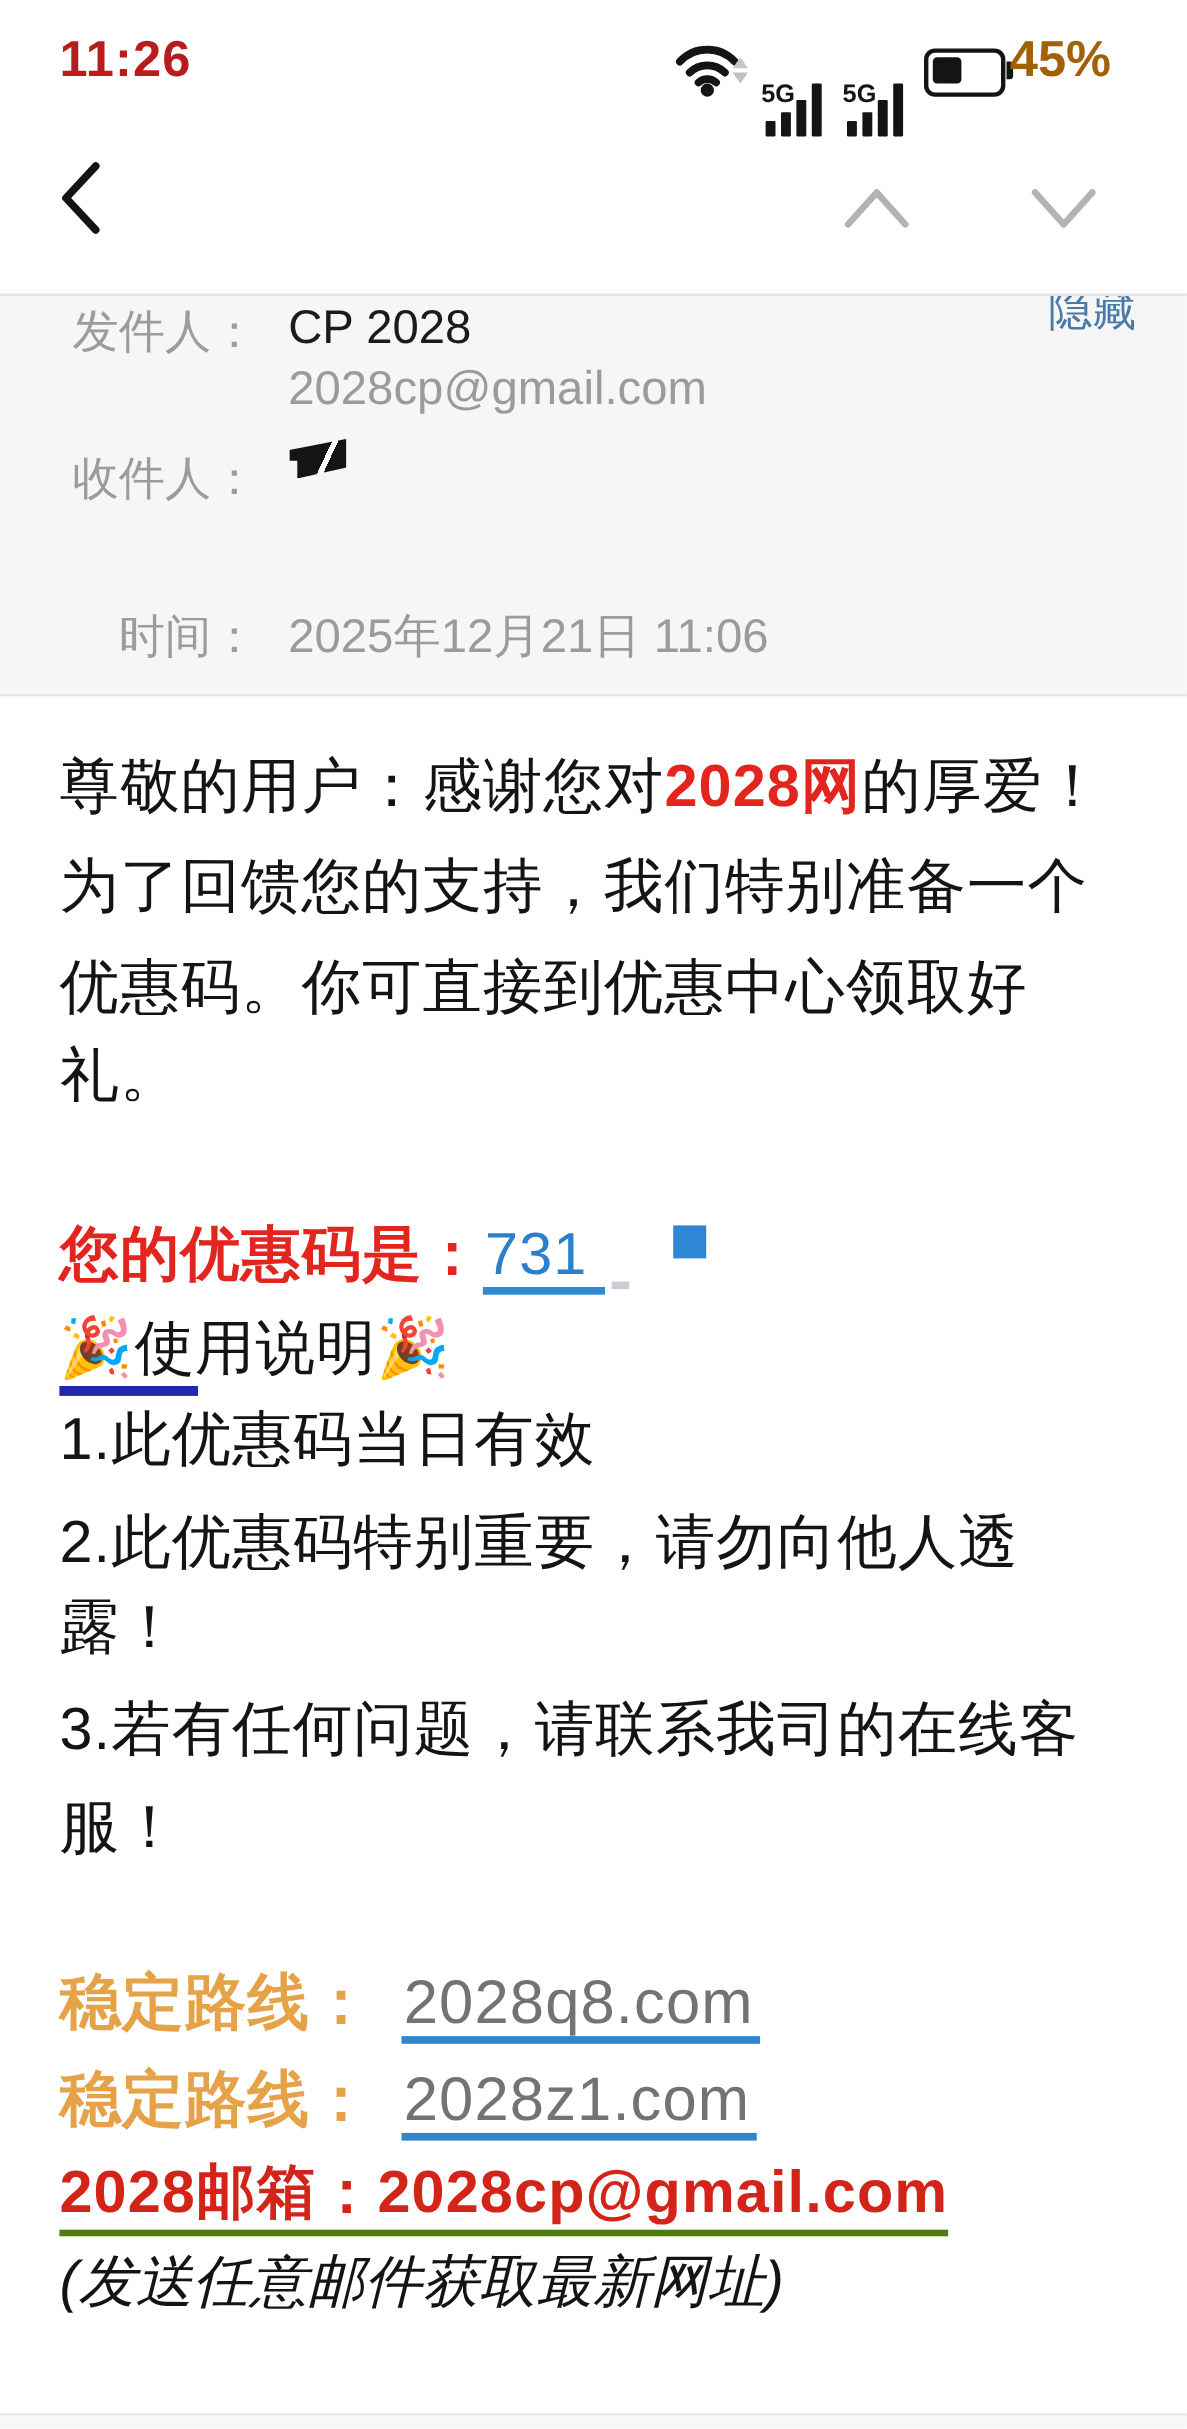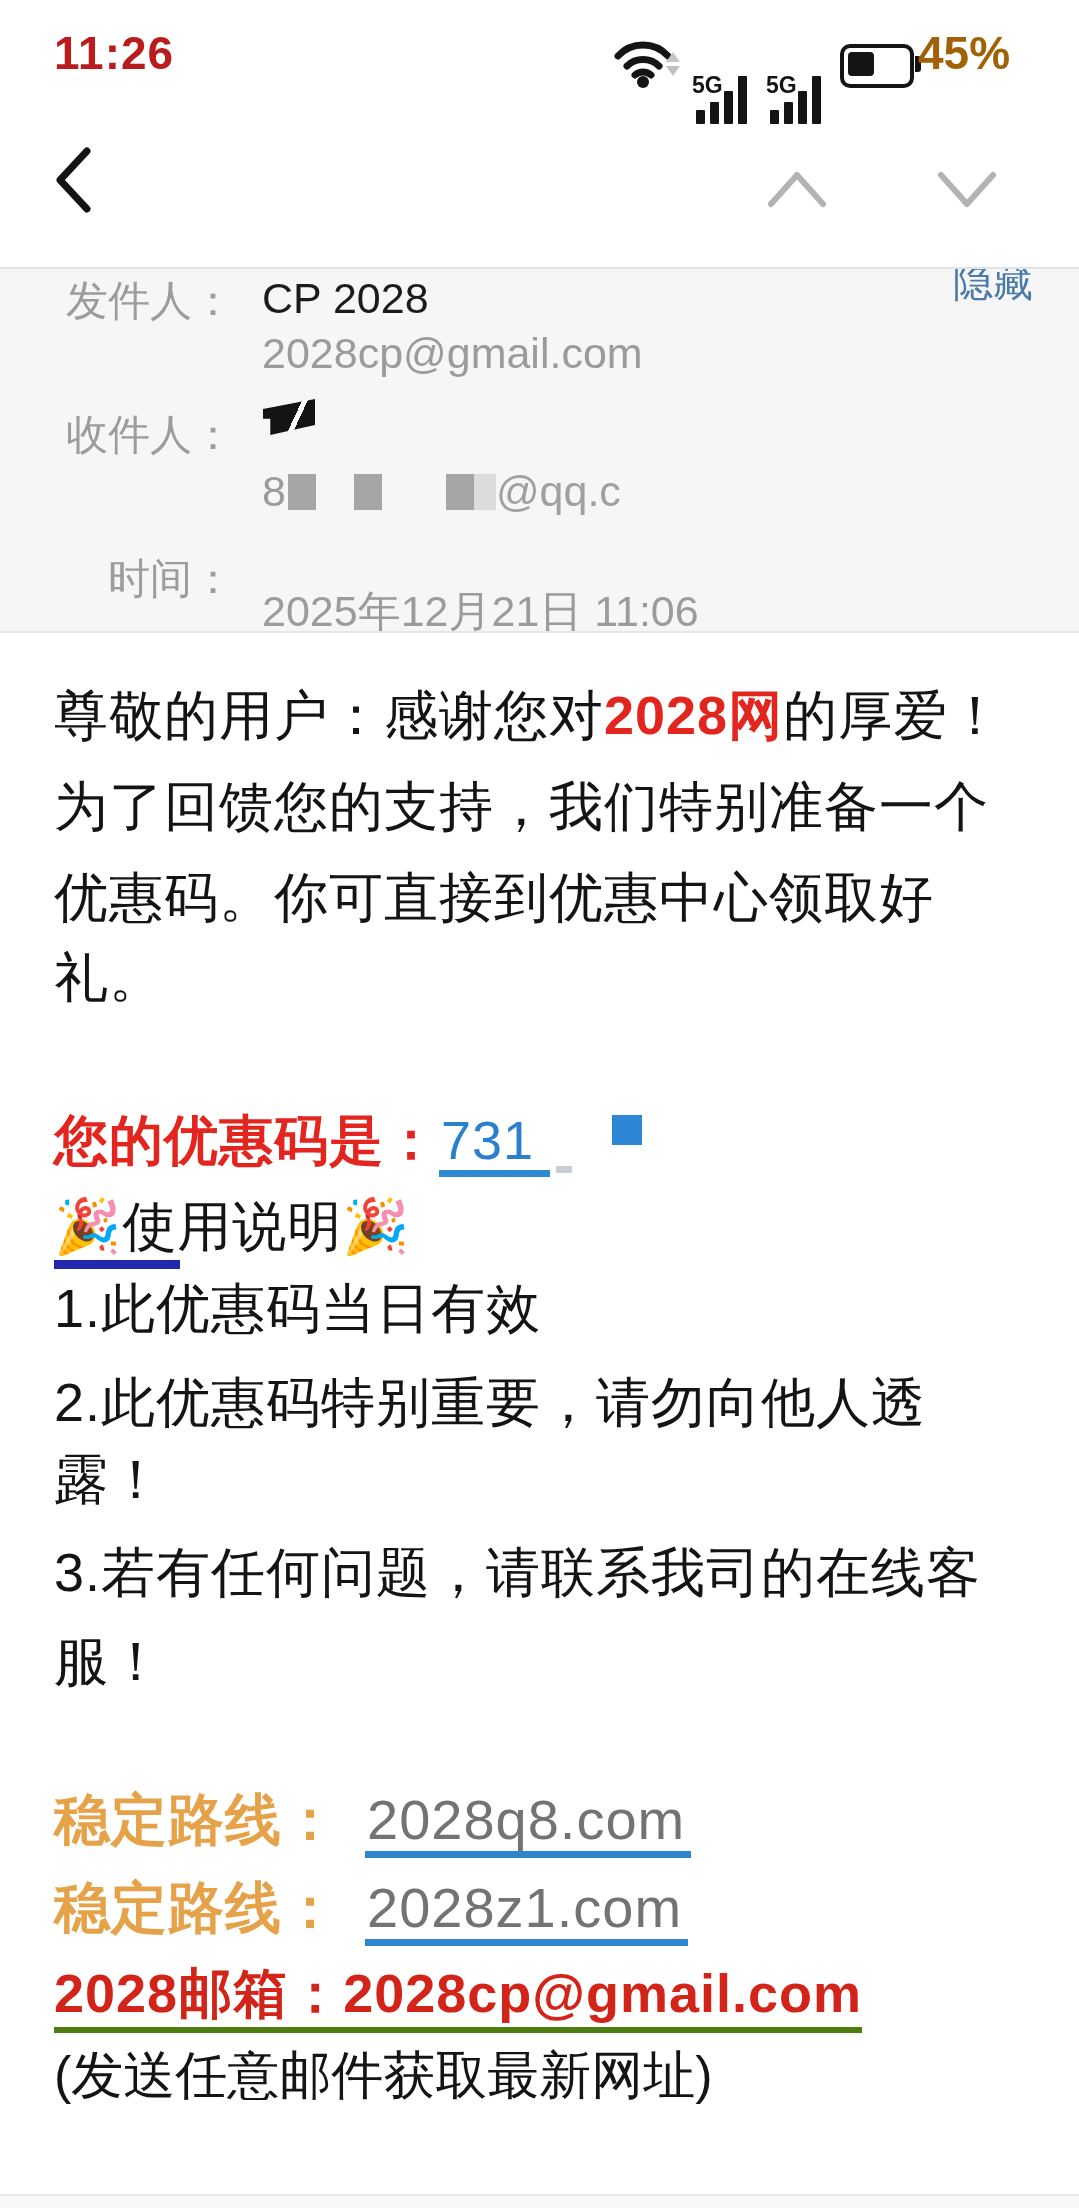--- a/index.html
+++ b/index.html
@@ -110,26 +110,23 @@
 
   <div class="hdr">
     <div class="hide-btn">隐藏</div>
 
     <div class="hlabel" style="top:6px;text-align:right;">发件人：</div>
     <div class="hval" style="top:3px;">CP 2028</div>
     <div class="hval hgray" style="top:58px;">2028cp@gmail.com</div>
 
     <div class="hlabel" style="top:140px;">收件人：</div>
     <div class="cmark" style="background:linear-gradient(115deg,#141414 58%,#ffffff 58%,#ffffff 66%,#141414 66%);"></div>
-    <div class="hval hgray" style="top:196px;">
-      <span>8</span><span class="blok" style="margin-left:2px;"></span><span class="blok" style="margin-left:38px;"></span><span class="blok" style="margin-left:64px;"></span><span class="blok lite"></span><span style="color:#a0a0a0;">@qq.c</span>
-    </div>
 
     <div class="hlabel" style="top:284px;">时间：</div>
-    <div class="hval hgray" style="top:284px;margin-top:32px;">2025年12月21日 11:06</div>
+    <div class="hval hgray" style="top:284px;">2025年12月21日 11:06</div>
   </div>
 
   <div>
 
     <div class="bline" style="top:670px;">
       <span>尊敬的用户：感谢您对</span><span class="red">2028网</span><span>的厚爱！</span>
     </div>
     <div class="bline" style="top:761px;">为了回馈您的支持，我们特别准备一个</div>
     <div class="bline" style="top:852px;">优惠码。你可直接到优惠中心领取好</div>
     <div class="bline" style="top:932px;">礼。</div>
@@ -153,18 +150,18 @@
       <span class="olabel">稳定路线：</span><a class="rlink">2028q8.com</a>
     </div>
     <div class="bline" style="top:1863px;font-size:56px;">
       <span class="olabel">稳定路线：</span><a class="rlink">2028z1.com</a>
     </div>
 
     <div class="bline" style="top:1948px;">
       <a class="mailline"><span>2028邮箱：</span><span>2028cp@gmail.com</span></a>
     </div>
 
-    <div class="bline note" style="top:2030px;">(发送任意邮件获取最新网址)</div>
+    <div class="bline note" style="top:2030px;font-style:italic;">(发送任意邮件获取最新网址)</div>
   </div>
 
   <div class="bottom-strip"></div>
 
 </div>
 
 </body></html>

